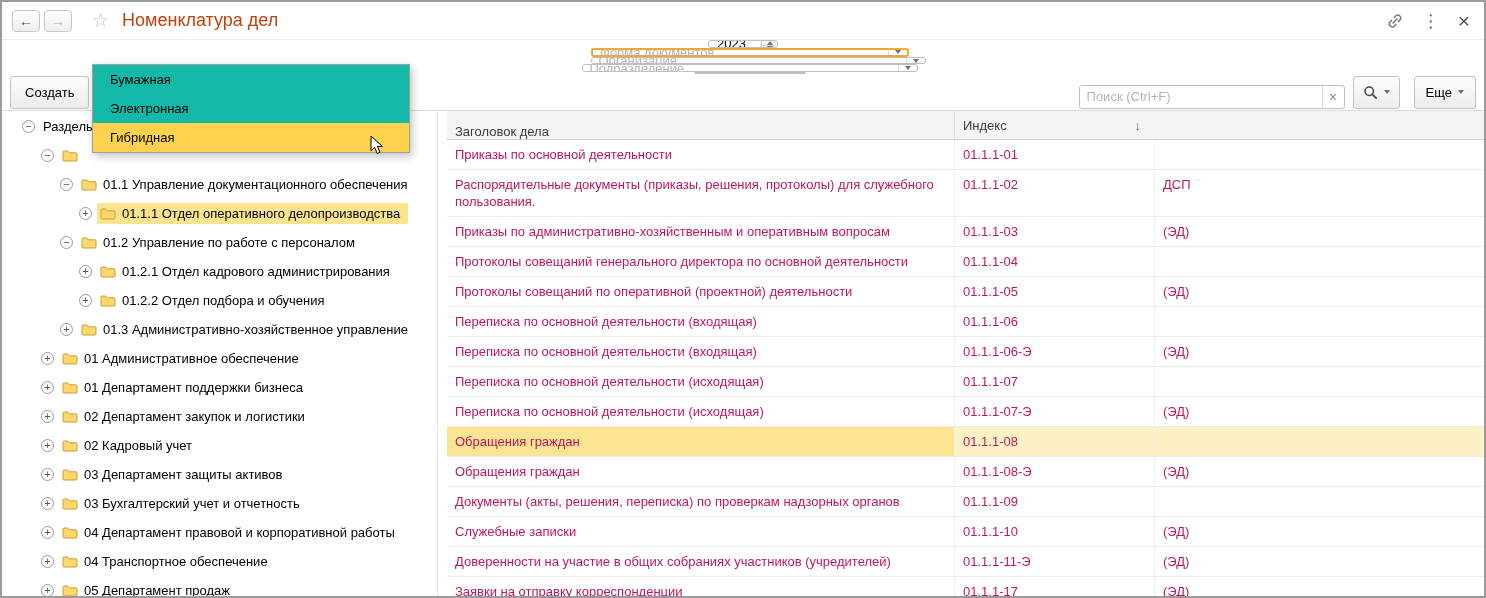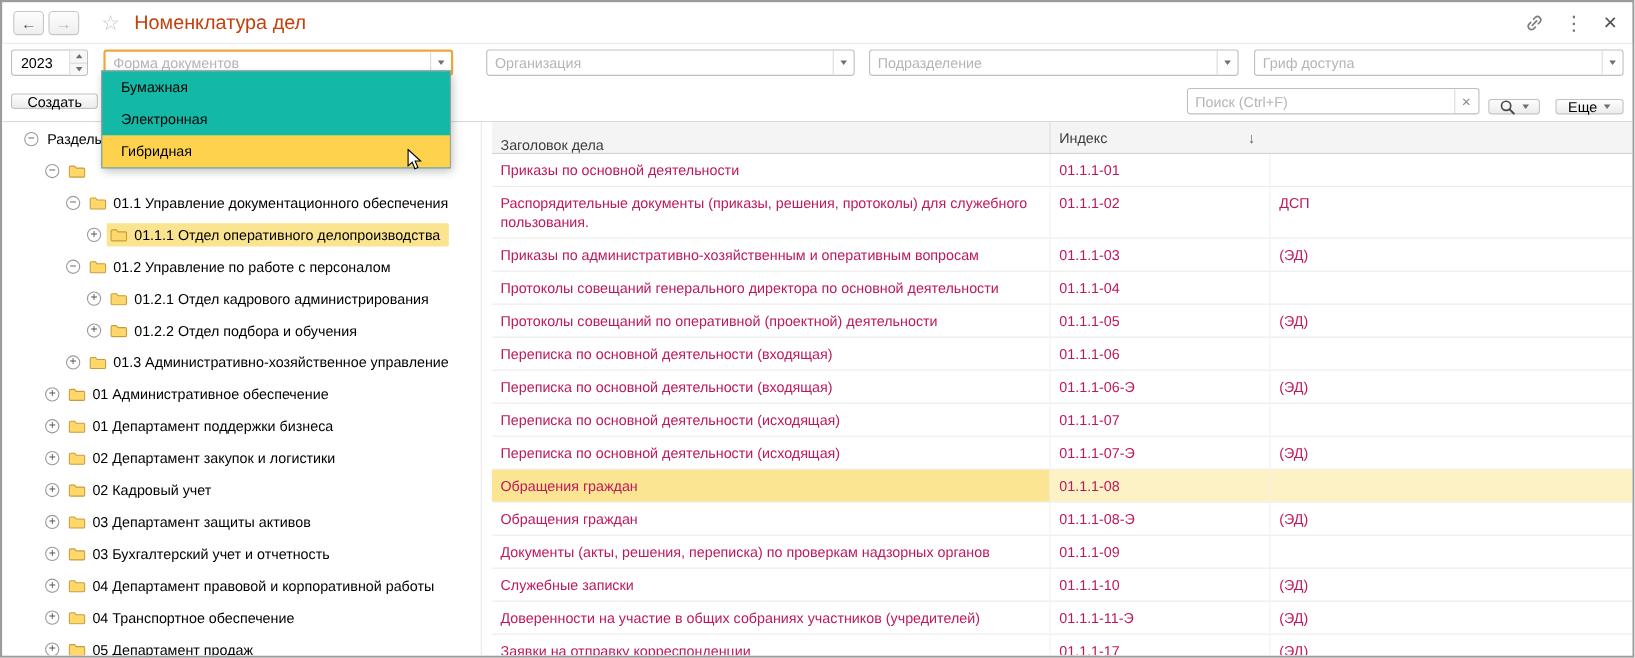--- a/index.html
+++ b/index.html
@@ -15,21 +15,21 @@
              background:linear-gradient(#fdfdfd,#efefef); display:flex; align-items:center;
              justify-content:center; font-size:14px; color:#4b4b4b; margin-right:4px; cursor:pointer; }
   .nav-btn.fwd { color:#b3b3b3; }
   .star { font-size:19px; color:#c2c2c2; margin:0 13px 0 16px; cursor:pointer; }
   .title { font-size:18px; font-weight:400; color:#c2410c; }
   .tb-right { margin-left:auto; display:flex; align-items:center; gap:18px; }
   .tb-icon { color:#6f6f6f; font-size:18px; line-height:1; cursor:pointer; display:flex; align-items:center; }
   .tb-icon.close { font-size:21px; color:#4f4f4f; }
 
   
-  .filter-row { height:34px; display:flex; align-items:center; padding:0 8px; background:#fff; }
+  .filter-row { height:34px; display:flex; align-items:center; padding:0 8px; background:#fff;flex-direction:column; }
   .year-spinner { width:70px; height:24px; border:1px solid #bfbfbf; border-radius:3px;
                   display:flex; overflow:hidden; background:#fff; }
   .year-value { flex:1; font-size:13px; display:flex; align-items:center; padding-left:8px; color:#000; }
   .spin-buttons { width:16px; border-left:1px solid #d4d4d4; display:flex; flex-direction:column; }
   .spin { flex:1; display:flex; align-items:center; justify-content:center; cursor:pointer; background:#f7f7f7; }
   .spin.up { border-bottom:1px solid #d4d4d4; }
   .tri-up   { width:0; height:0; border-left:3.5px solid transparent; border-right:3.5px solid transparent; border-bottom:4px solid #6f6f6f; }
   .tri-down { width:0; height:0; border-left:3.5px solid transparent; border-right:3.5px solid transparent; border-top:4px solid #6f6f6f; }
 
   .combo { height:24px; border:1px solid #bfbfbf; border-radius:3px; background:#fff;
@@ -38,21 +38,21 @@
   .combo-text { flex:1; padding-left:7px; font-size:13px; color:#b5b5b5; white-space:nowrap; overflow:hidden; }
   .combo-arrow { width:19px; align-self:stretch; border-left:1px solid #dadada;
                  display:flex; align-items:center; justify-content:center; flex:none; }
   .c1 { width:318px; margin-left:14px; }
   .c2 { width:335px; margin-left:30px; }
   .c3 { width:336px; margin-left:13px; }
   .c4 { flex:1; margin-left:14px; }
 
   
   .toolbar-row { height:36px; display:flex; align-items:center; padding:0 8px; background:#fff; }
-  .btn { height:14px; border:1px solid #c2c2c2; border-radius:3px;
+  .btn { height:33px; border:1px solid #c2c2c2; border-radius:3px;
          background:linear-gradient(#fdfdfd,#ececec); font-size:13px; color:#000;
          padding:0 14px; cursor:pointer; font-family:inherit; display:flex; align-items:center; gap:6px; }
   .toolbar-right { margin-left:auto; display:flex; align-items:flex-end; }
   .search-box { width:266px; height:24px; border:1px solid #bfbfbf; border-radius:3px;
                 display:flex; background:#fff; overflow:hidden; }
   .search-box input { flex:1; border:none; outline:none; font-size:13px; padding:0 7px;
                       font-family:inherit; color:#000; min-width:0; }
   .search-box input::placeholder { color:#b5b5b5; }
   .search-clear { width:22px; border-left:1px solid #dadada; display:flex; align-items:center;
                   justify-content:center; color:#8a8a8a; font-size:14px; cursor:pointer; }

